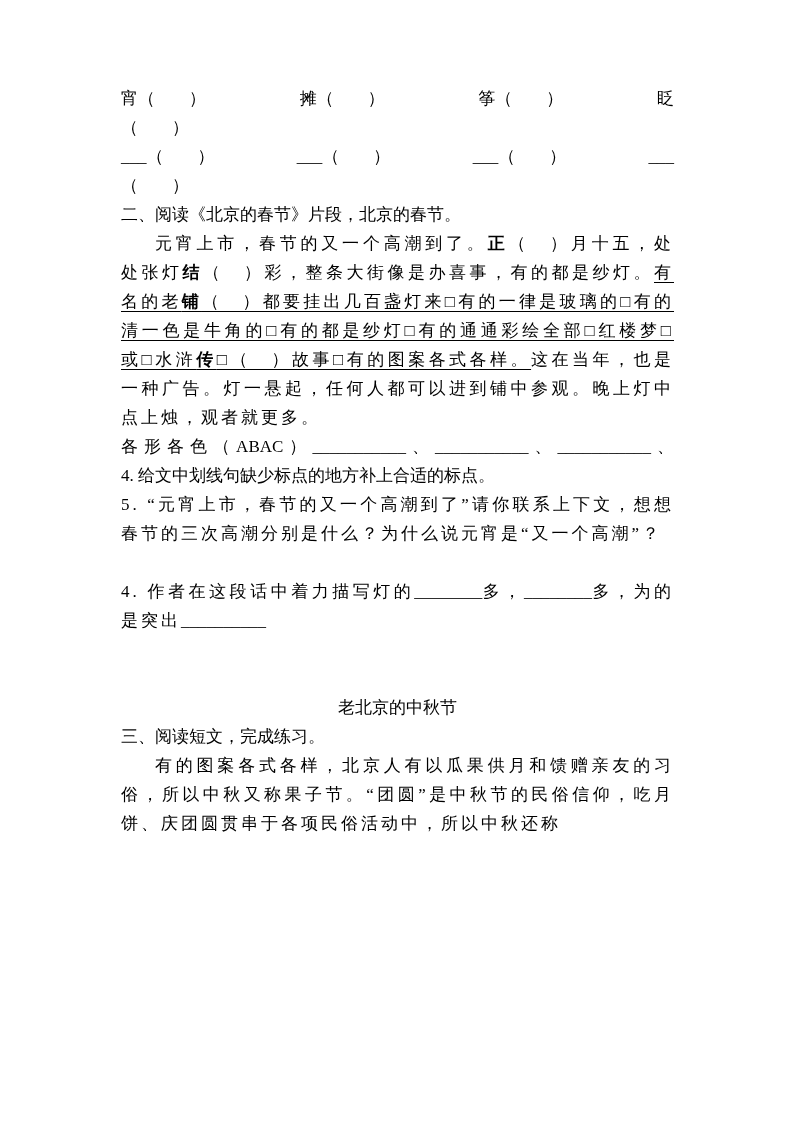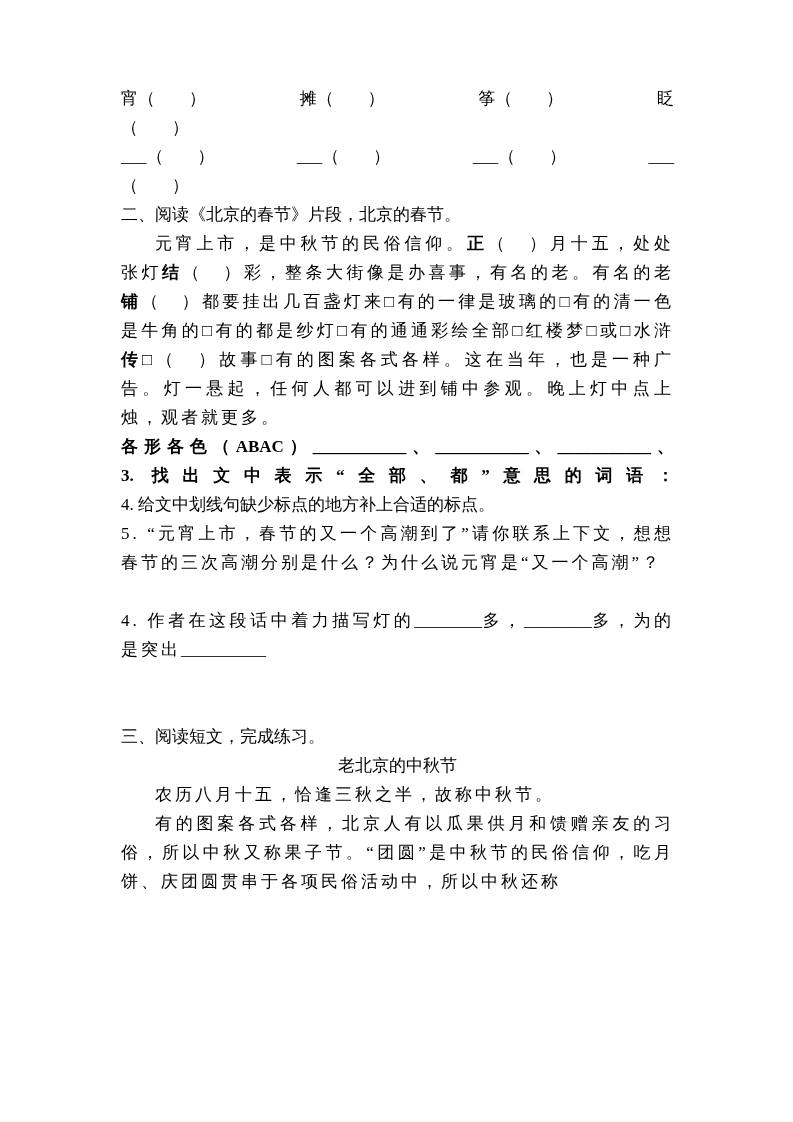--- a/index.html
+++ b/index.html
@@ -15,24 +15,24 @@
     position: relative;
   }
   .doc {
     padding: 84px 119px 0 121px;
   }
   .line, .para, .row { line-height: 29px; }
   .row.spread { display: flex; justify-content: space-between; }
   .para { text-align: justify; text-justify: distribute; }
   .flow { letter-spacing: 3px; }
   .indent { text-indent: 2em; }
-  .stretch { text-align: justify; text-align-last: justify; text-justify: distribute; font-weight: bold; }
+  .stretch { text-align: justify; text-align-last: justify; text-justify: distribute; }
   .center { text-align: center; }
   b, .bold { font-weight: bold; }
-  .ul { text-underline-offset: 4px; }
+  .ul { text-decoration: underline; text-underline-offset: 4px; }
   .blank { letter-spacing: 0; }
   .spacer-1 { height: 29px; }
   .spacer-2 { height: 58px; }
 </style>
 </head>
 <body>
 
 <div class="page">
   <div class="doc">
 
@@ -47,33 +47,31 @@
     <div class="row spread">
       <span class="cell">___（　　）</span>
       <span class="cell">___（　　）</span>
       <span class="cell">___（　　）</span>
       <span class="cell">___</span>
     </div>
     <div class="line">（　　）</div>
 
     <div class="line">二、阅读《北京的春节》片段，北京的春节。</div>
 
-    <p class="para flow indent"><span>元宵上市，是中秋节的民俗信仰。</span><b>正</b><span>（　）月十五，处处张灯</span><b>结</b><span>（　）彩，整条大街像是办喜事，有名的老。</span><span class="ul"><span>有名的老</span><b>铺</b><span>（　）都要挂出几百盏灯来□有的一律是玻璃的□有的清一色是牛角的□有的都是纱灯□有的通通彩绘全部□红楼梦□或□水浒</span><b>传</b><span>□（　）故事□有的图案各式各样。</span></span><span>这在当年，也是一种广告。灯一悬起，任何人都可以进到铺中参观。晚上灯中点上烛，观者就更多。</span></p>
+    <p class="para flow indent"><span>元宵上市，春节的又一个高潮到了。</span><b>正</b><span>（　）月十五，处处张灯</span><b>结</b><span>（　）彩，整条大街像是办喜事，有的都是纱灯。</span><span class="ul"><span>有名的老</span><b>铺</b><span>（　）都要挂出几百盏灯来□有的一律是玻璃的□有的清一色是牛角的□有的都是纱灯□有的通通彩绘全部□红楼梦□或□水浒</span><b>传</b><span>□（　）故事□有的图案各式各样。</span></span><span>这在当年，也是一种广告。灯一悬起，任何人都可以进到铺中参观。晚上灯中点上烛，观者就更多。</span></p>
 
     <div class="line stretch">各形各色（ABAC）___________、___________、___________、</div>
-    <div class="line stretch">3. 找出文中表示“全部、都”意思的词语：</div>
     <div class="line">4. 给文中划线句缺少标点的地方补上合适的标点。</div>
 
     <p class="para flow">5. “元宵上市，春节的又一个高潮到了”请你联系上下文，想想春节的三次高潮分别是什么？为什么说元宵是“又一个高潮”？</p>
 
     <div class="spacer-1"></div>
 
     <p class="para flow"><span>4. 作者在这段话中着力描写灯的</span><span class="blank">________</span><span>多，</span><span class="blank">________</span><span>多，为的是突出</span><span class="blank">__________</span></p>
 
     <div class="spacer-2"></div>
 
+    <div class="line center">老北京的中秋节</div>
     <div class="line">三、阅读短文，完成练习。</div>
-    <div class="line center">老北京的中秋节</div>
-    <p class="para flow indent">农历八月十五，恰逢三秋之半，故称中秋节。</p>
     <p class="para flow indent">有的图案各式各样，北京人有以瓜果供月和馈赠亲友的习俗，所以中秋又称果子节。“团圆”是中秋节的民俗信仰，吃月饼、庆团圆贯串于各项民俗活动中，所以中秋还称</p>
 
   </div>
 </div>
 
 </body></html>

